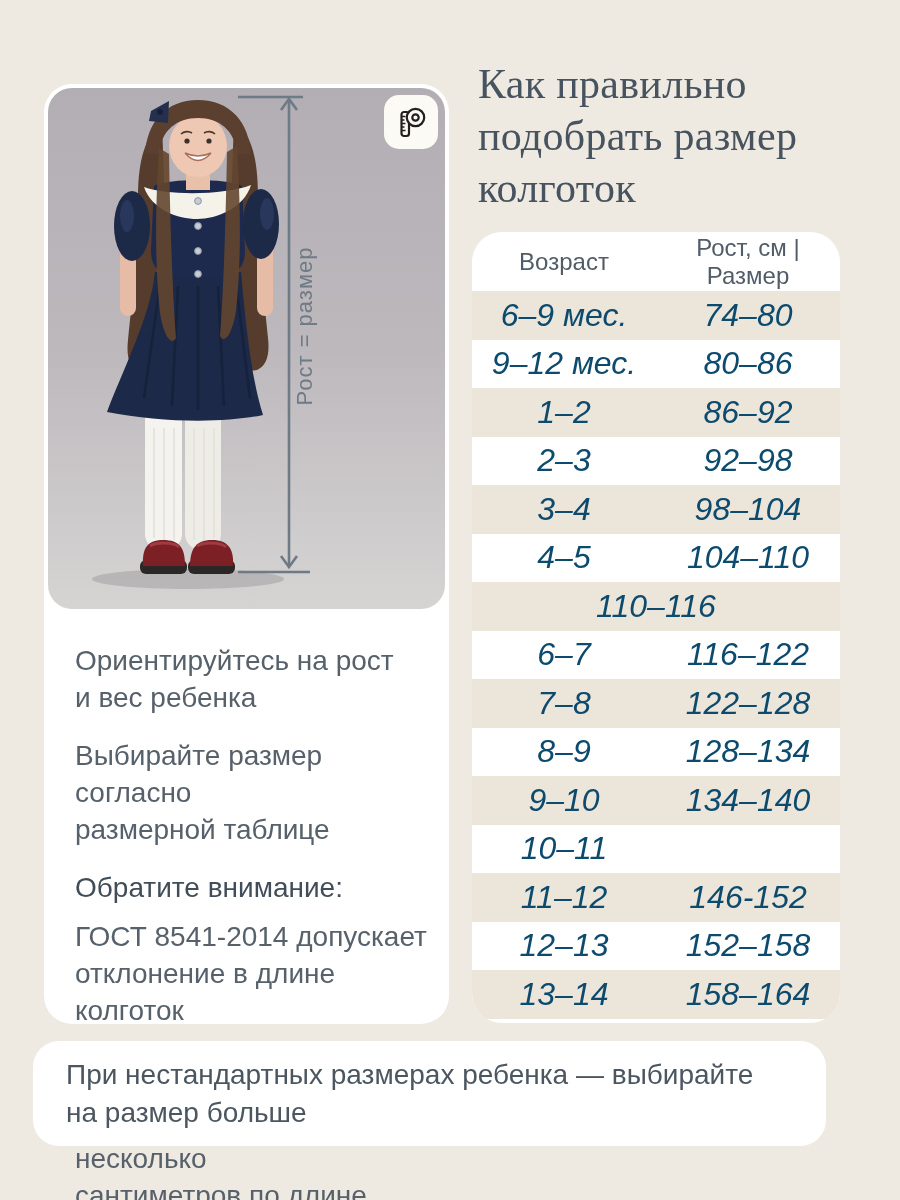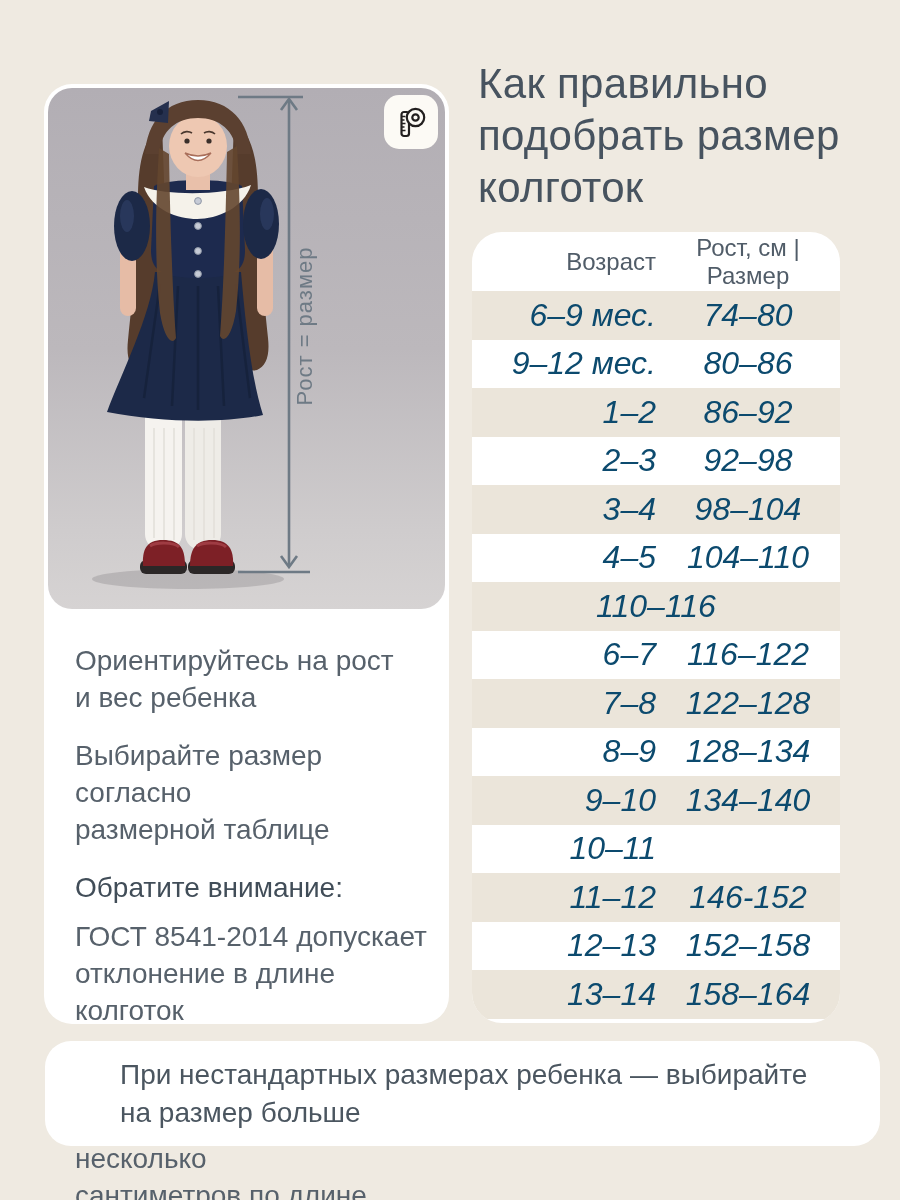--- a/index.html
+++ b/index.html
@@ -2,21 +2,21 @@
 <html><head>
 <meta charset="utf-8">
 <style>
   html,body{margin:0;padding:0;}
   .page{
     position:relative;width:900px;height:1200px;background:#EFEAE1;
     font-family:"Liberation Sans",sans-serif;color:#525D68;overflow:hidden;
   }
   .title{
     position:absolute;left:478px;top:58px;margin:0;
-    font-family:Liberation Sans, sans-serif;font-weight:400;
+    font-family:Liberation Serif, serif;font-weight:400;
     font-size:42px;line-height:52px;color:#47535F;white-space:pre-line;letter-spacing:.3px;
   }
   
   .left-card{position:absolute;left:44px;top:84px;width:405px;height:940px;background:#FFFFFF;border-radius:28px;}
   .photo{
     position:absolute;left:4px;top:4px;width:397px;height:521px;border-radius:24px;overflow:hidden;
     background:linear-gradient(180deg,#B2AEB4 0%,#BCB8BC 50%,#CFCCCD 85%,#D6D3D3 100%);
   }
   .girl-svg,.arrow-svg{position:absolute;left:0;top:0;width:397px;height:521px;}
   .badge{
@@ -27,26 +27,26 @@
   .info-text p{margin:0 0 21px;white-space:pre-line;}
   .info-text .note-head{font-weight:normal;color:#414D58;margin-bottom:12px;}
   
   .table-card{
     position:absolute;left:472px;top:232px;width:368px;height:791px;
     background:#FFFFFF;border-radius:30px;overflow:hidden;
   }
   .thead{height:59px;display:flex;align-items:center;font-size:24px;color:#505C68;}
   .trow{height:48.5px;display:flex;align-items:center;font-size:32px;color:#0c4a6e;font-style:italic;}
   .trow.alt{background:#EBE5DA;}
-  .thead .c1,.trow .c1{flex:0 0 50%;text-align:right;}
+  .thead .c1,.trow .c1{flex:0 0 50%;text-align:center;}
   .thead .c2,.trow .c2{flex:1 1 auto;text-align:center;}
   
   .banner{
-    position:absolute;left:45px;top:1041px;width:793px;height:105px;background:#FFFFFF;border-radius:26px;
-    display:flex;align-items:center;padding-left:42px;
+    position:absolute;left:33px;top:1041px;width:793px;height:105px;background:#FFFFFF;border-radius:26px;
+    display:flex;align-items:center;
   }
   .banner p{margin:0 0 0 33px;font-size:28px;line-height:38px;color:#4B5660;white-space:pre-line;}
 </style>
 </head>
 <body>
 
 <div class="page">
 
   <h1 class="title">Как правильно
 подобрать размер

